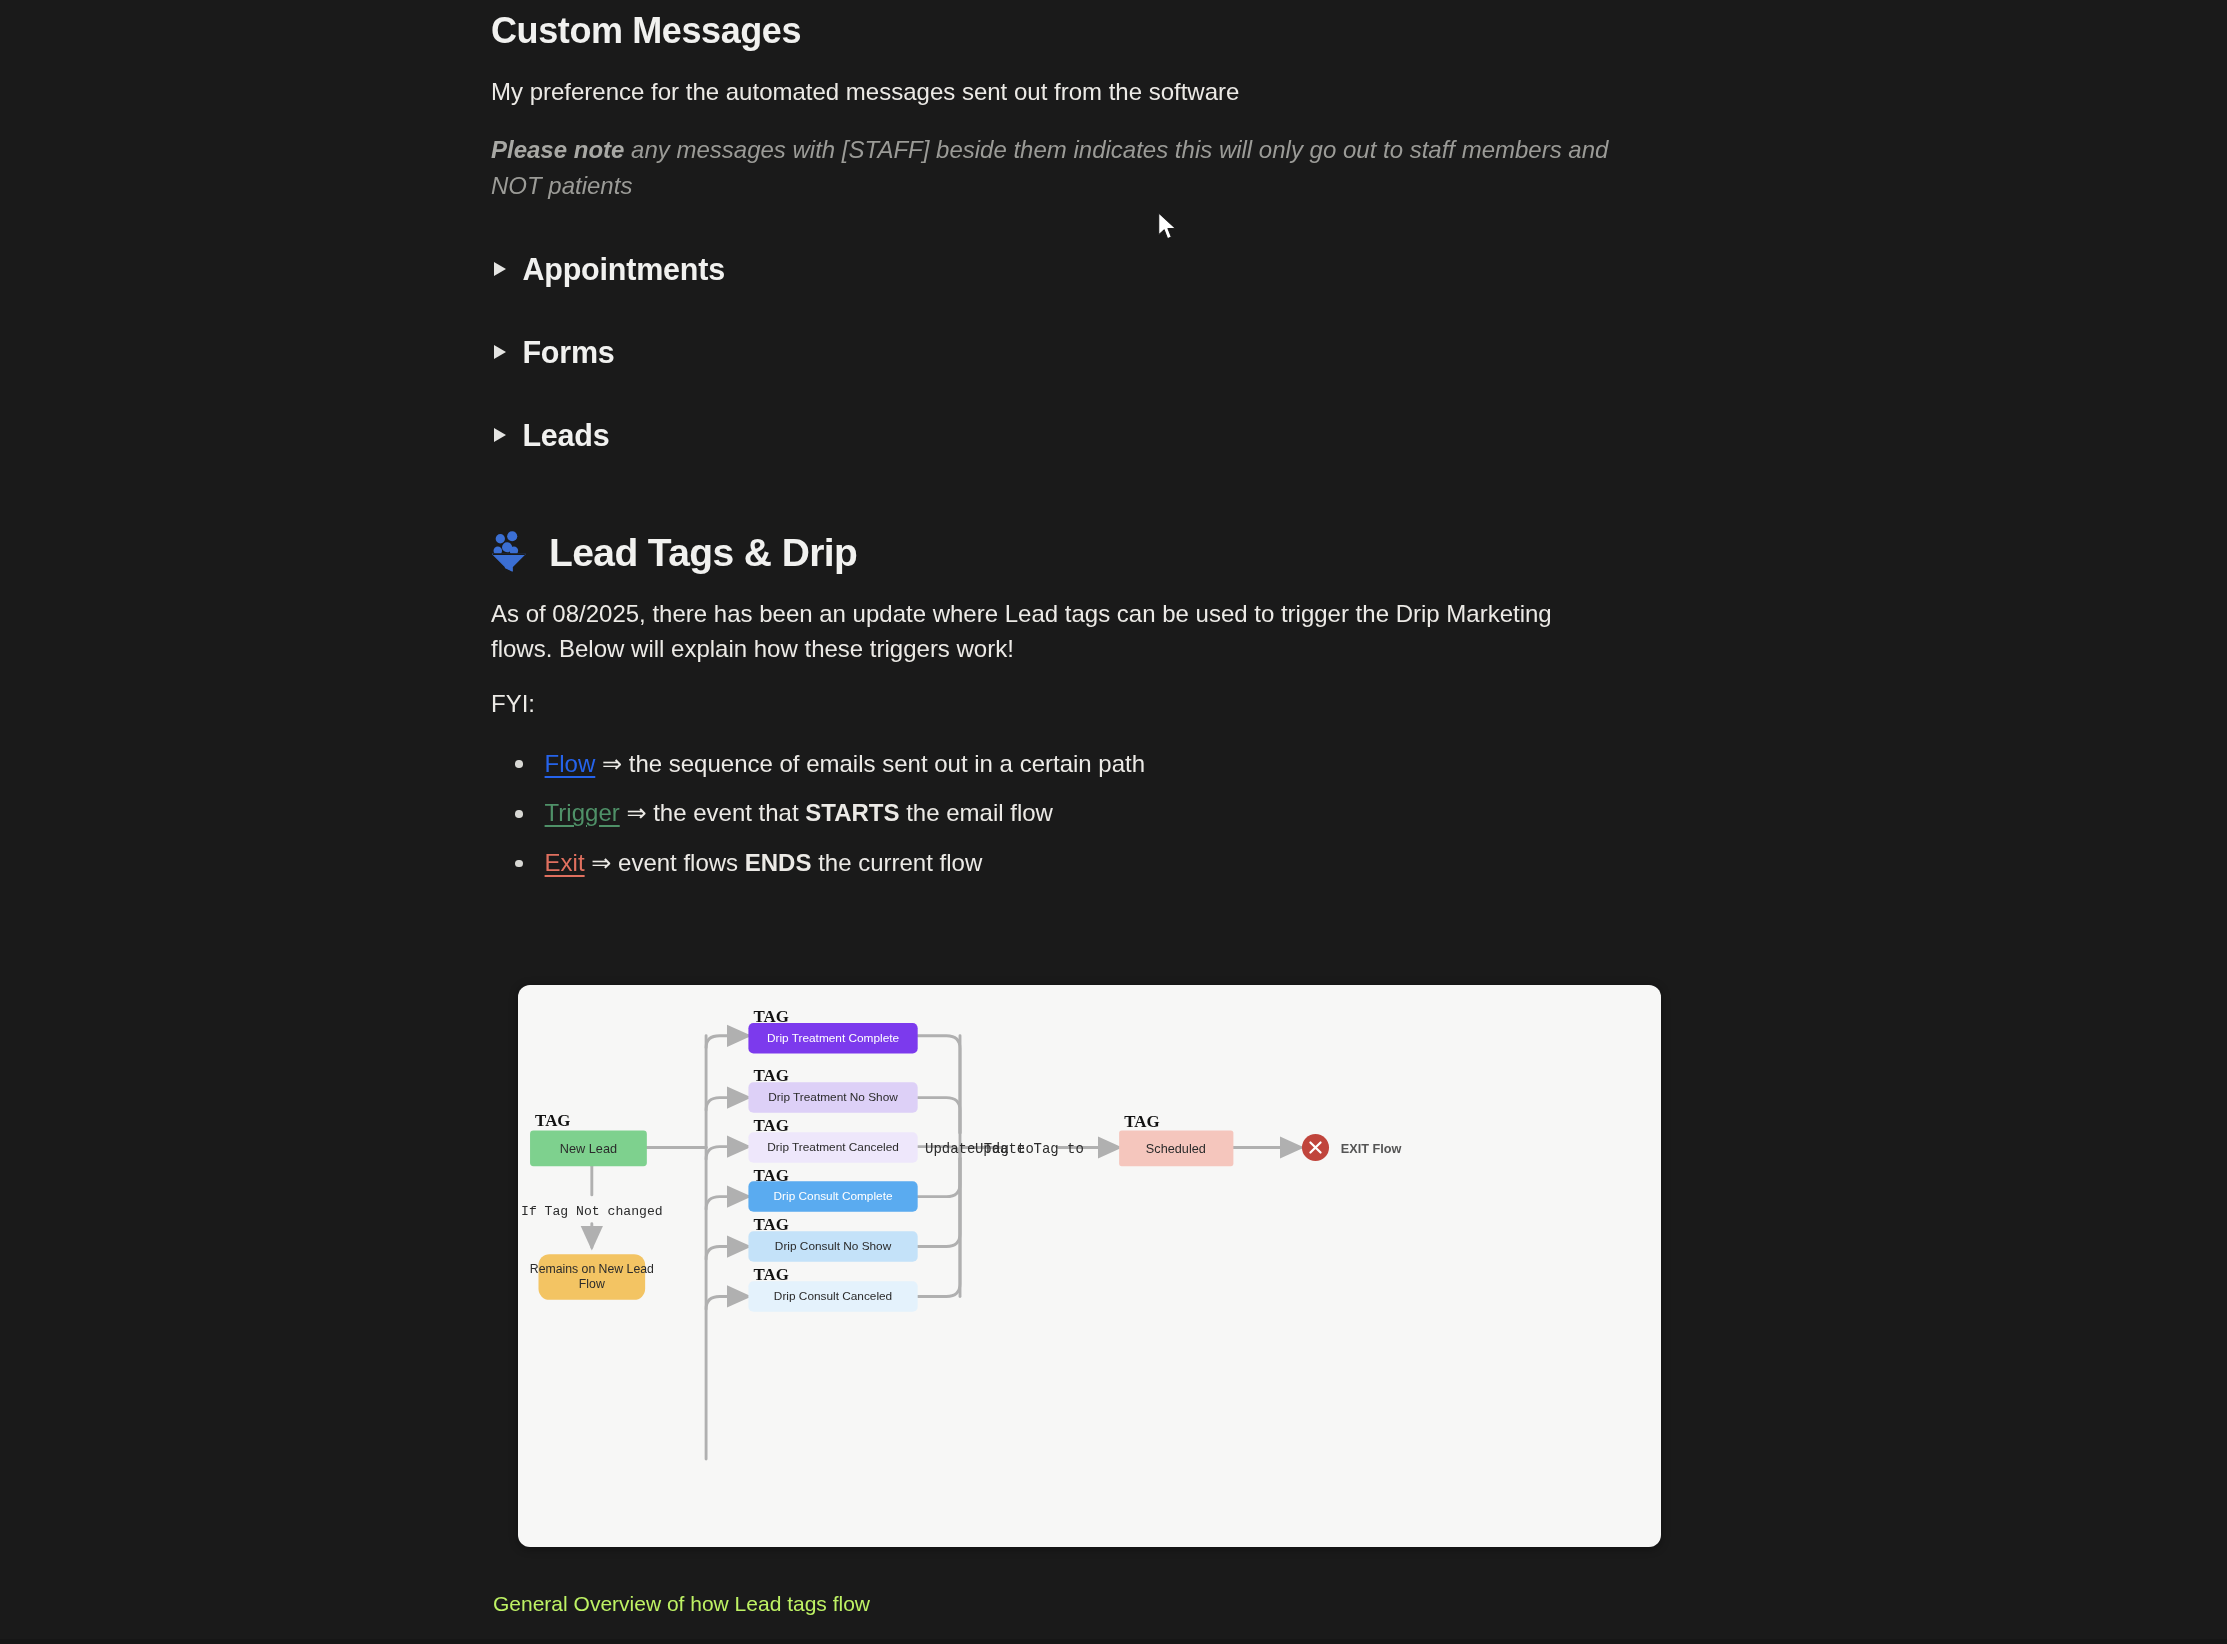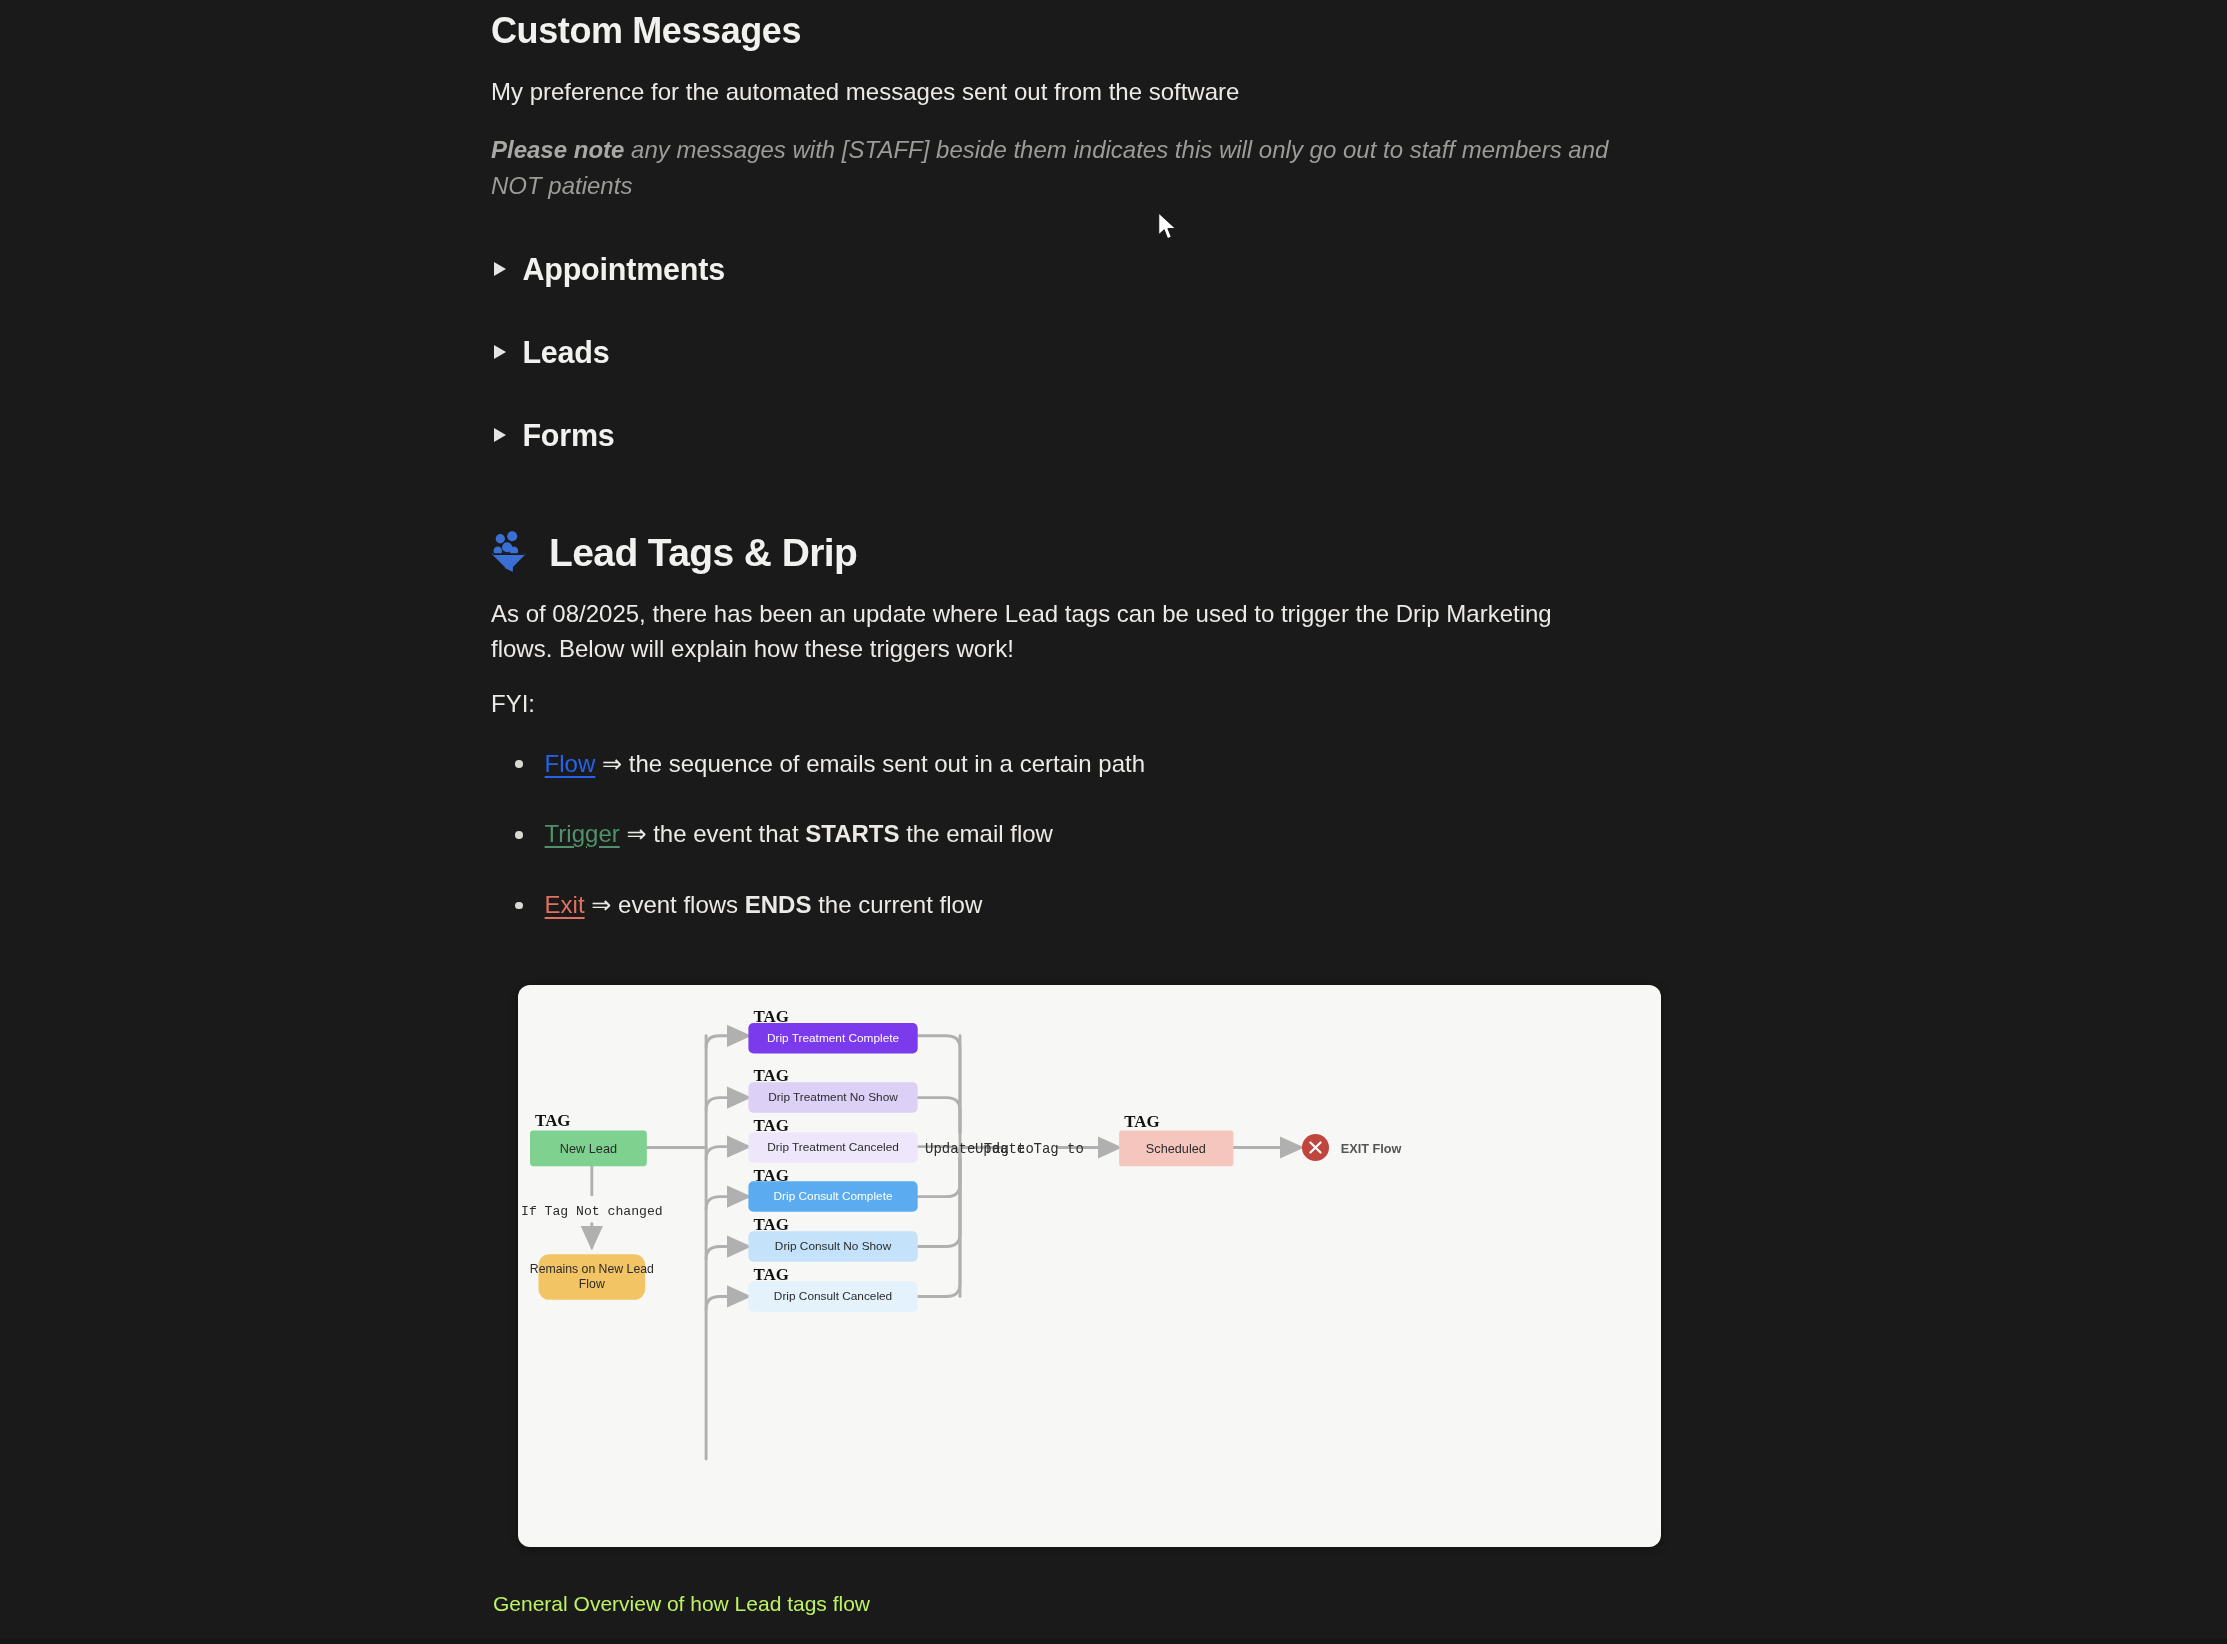--- a/index.html
+++ b/index.html
@@ -93,21 +93,21 @@
     font-weight: bold;
     color: #f1f1ef;
     letter-spacing: -0.6px;
   }
 
   
   .bullets { margin-top: 25.4px; }
   .bullet {
     display: flex;
     align-items: flex-start;
-    margin-top: 37px;
+    margin-top: 16px;
     font-size: 24px;
     line-height: 1.4;
     color: #eceae6;
   }
   .bullet:first-child { margin-top: 0; }
   .dot {
     width: 7.6px; height: 7.6px;
     border-radius: 50%;
     background: #d8d8d4;
     margin: 13.6px 22px 0 24px;
@@ -173,26 +173,26 @@
 
     <div class="note"><b>Please note</b><span> any messages with [STAFF] beside them indicates this will only go out to staff members and NOT patients</span></div>
 
     <div class="toggle-row">
       <span class="tri"></span>
       <span class="toggle-label">Appointments</span>
     </div>
 
     <div class="toggle-row">
       <span class="tri"></span>
-      <span class="toggle-label">Leads</span>
+      <span class="toggle-label">Forms</span>
     </div>
 
     <div class="toggle-row">
       <span class="tri"></span>
-      <span class="toggle-label">Forms</span>
+      <span class="toggle-label">Leads</span>
     </div>
 
     <div class="sec-head">
       <span>
         <svg width="39" height="41" viewBox="0 0 46 48">
           <circle cx="11" cy="9" r="5.5" fill="#3b6fd4"></circle>
           <circle cx="25" cy="6" r="6" fill="#3b6fd4"></circle>
           <circle cx="19" cy="19" r="6" fill="#3b6fd4"></circle>
           <circle cx="8" cy="23" r="5" fill="#3b6fd4"></circle>
           <circle cx="27" cy="23" r="5" fill="#3b6fd4"></circle>

